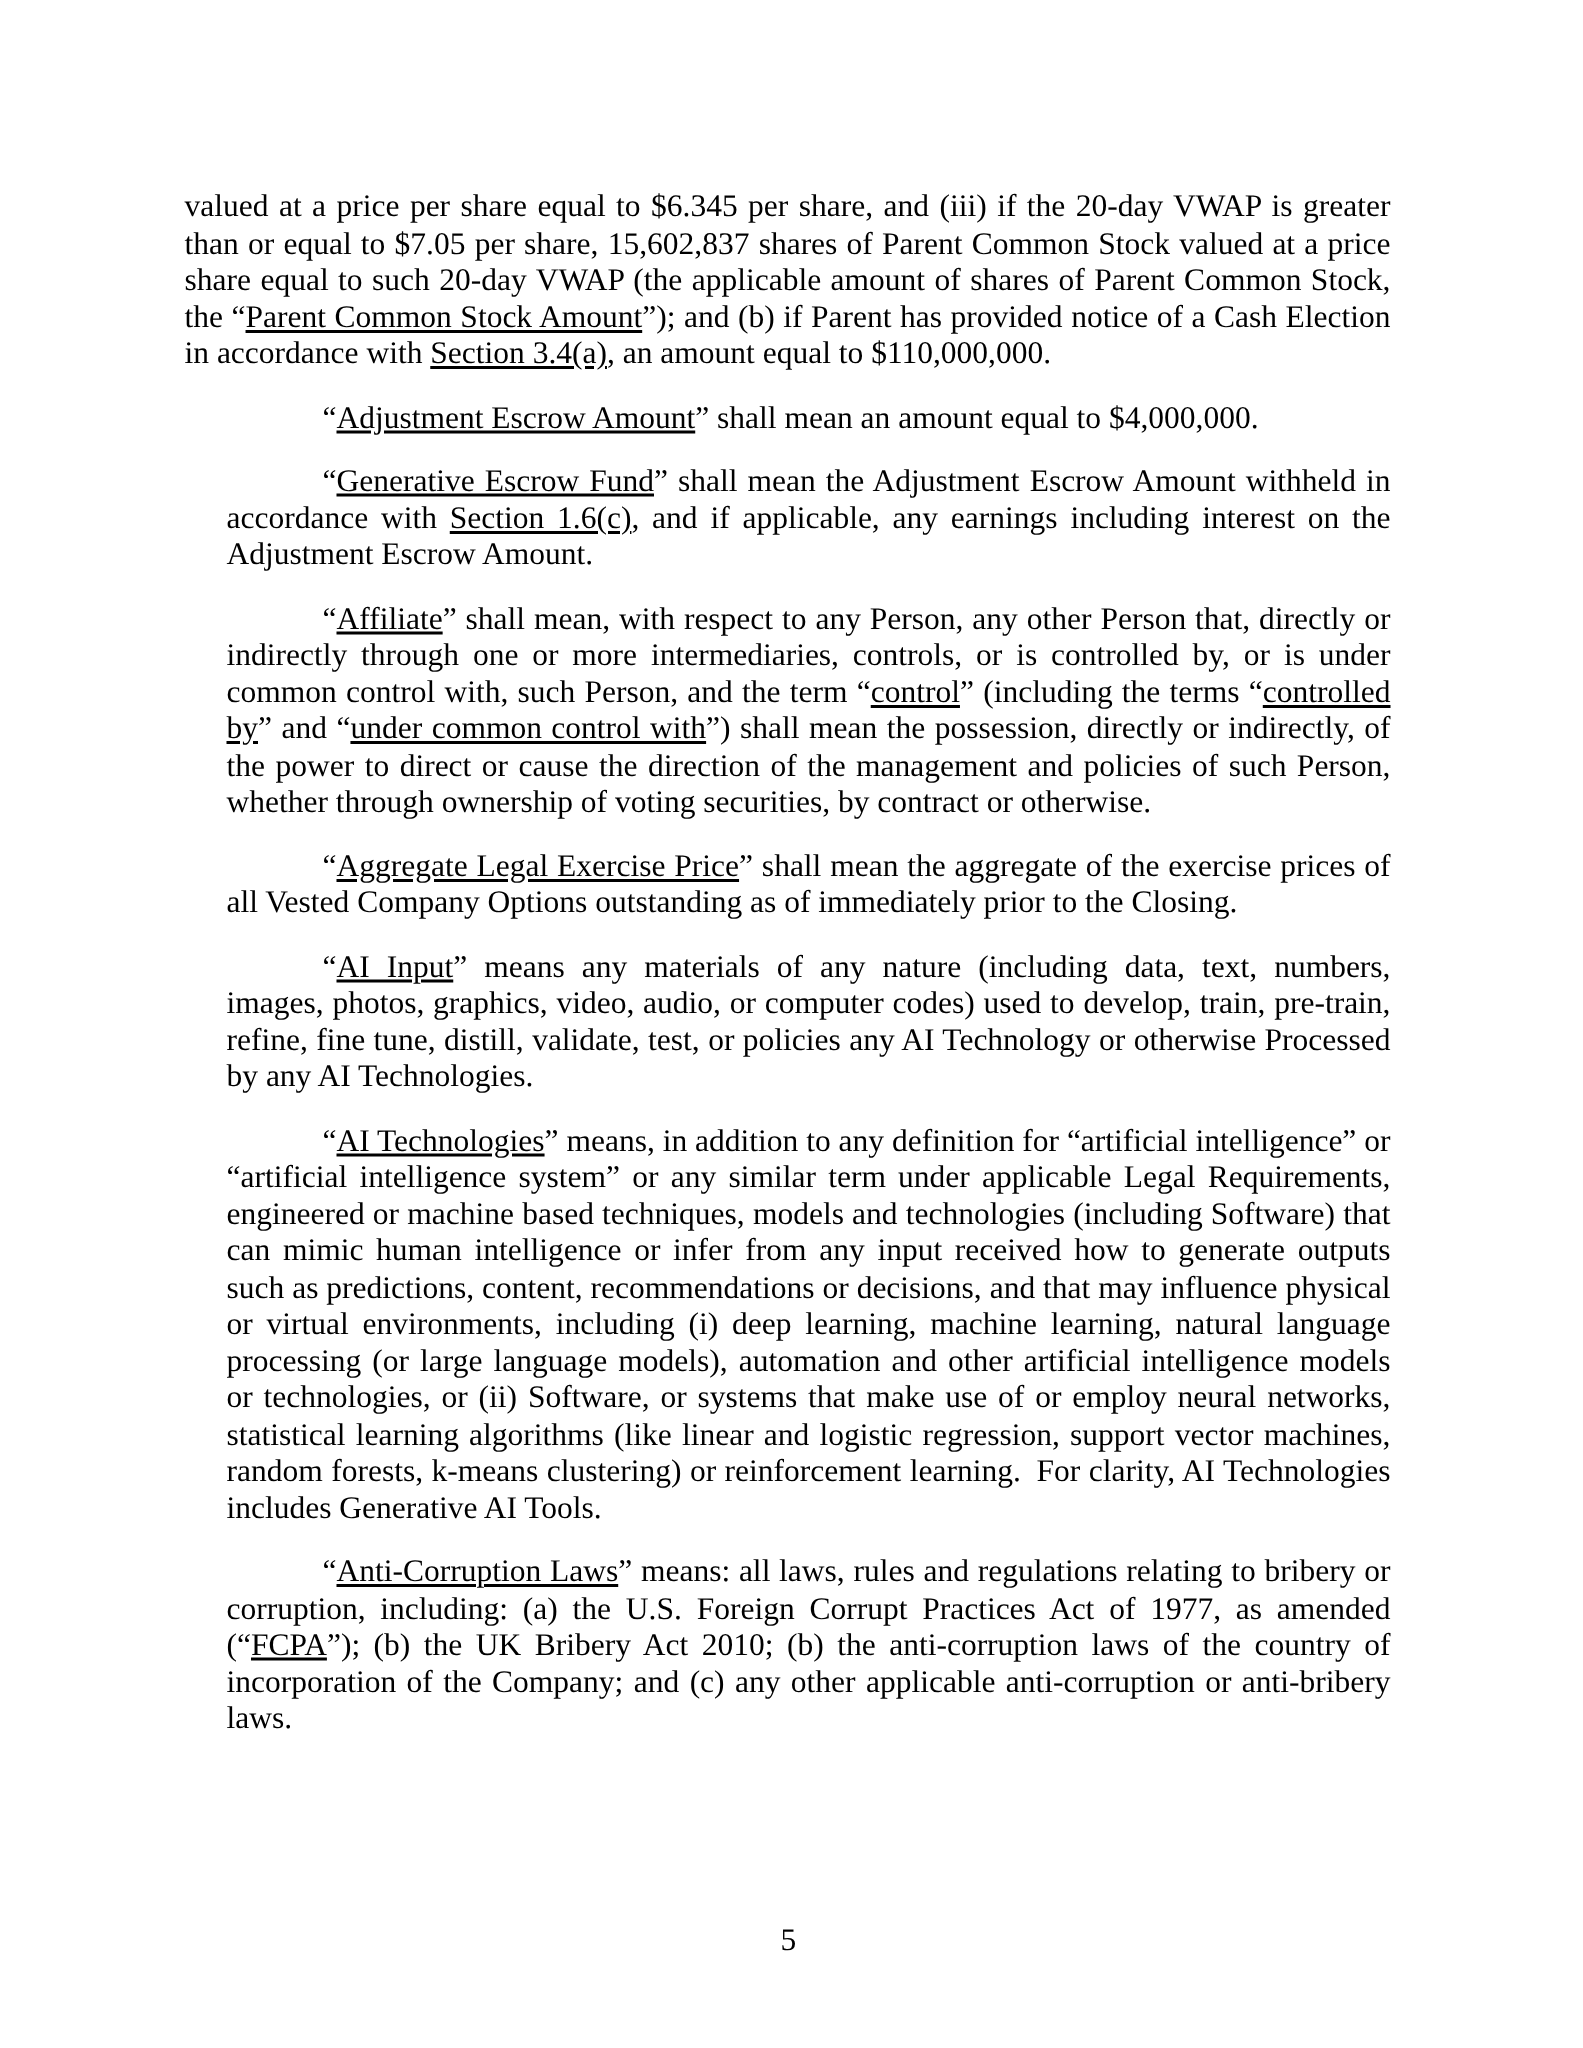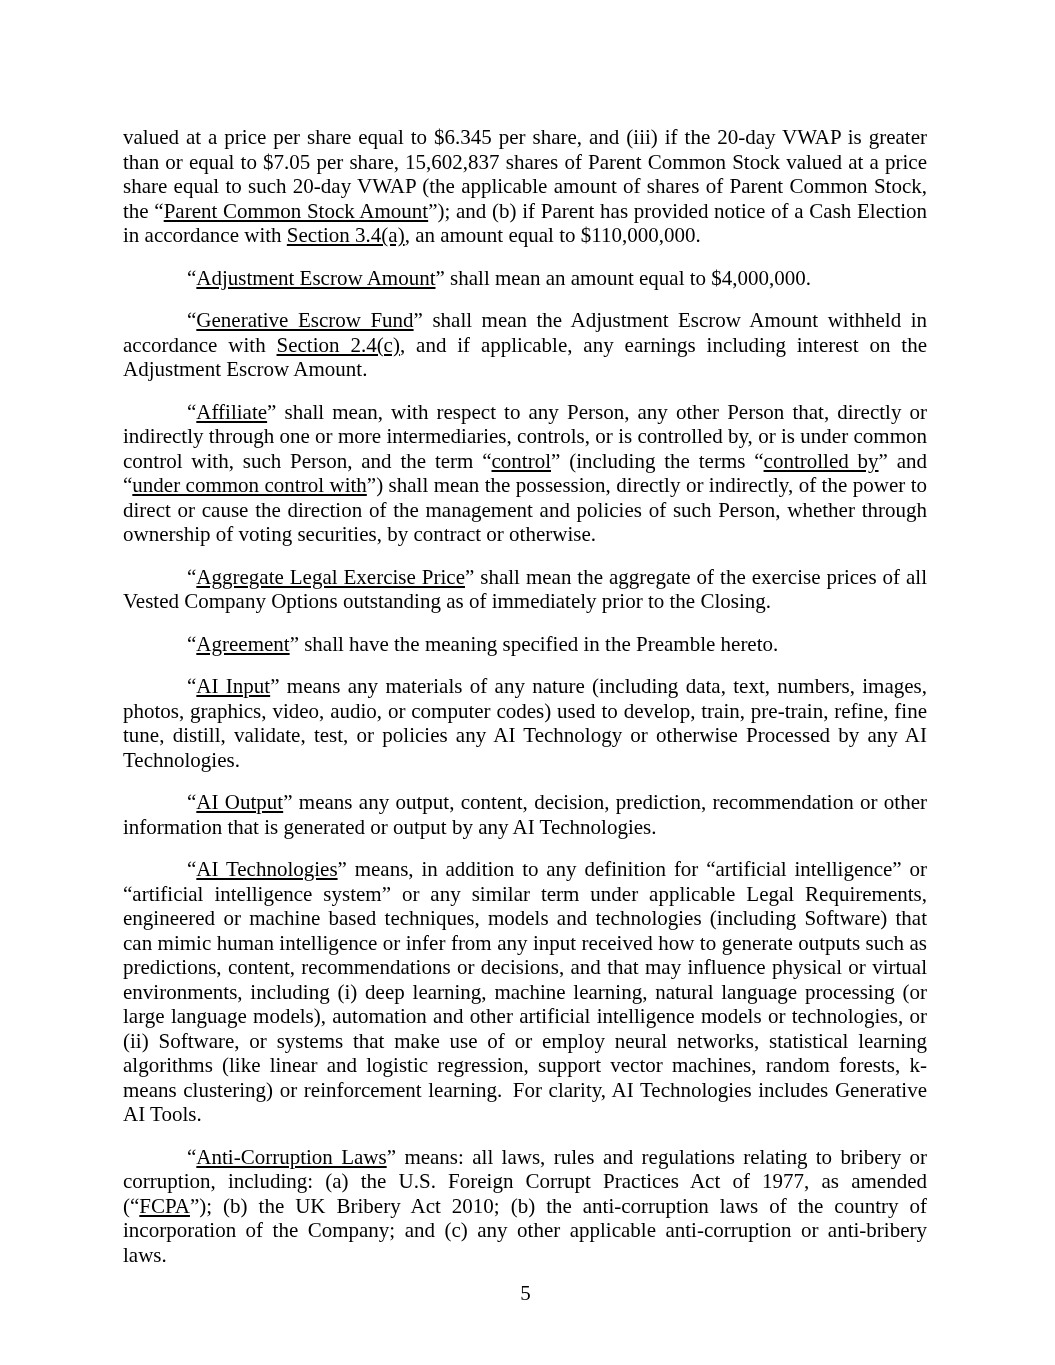--- a/index.html
+++ b/index.html
@@ -21,42 +21,41 @@
     overflow: hidden;
   }
   .content {
     text-align: justify;
   }
   p.para {
     margin: 0 0 18px 0;
   }
   p.para.indent {
     text-indent: 64px;
+    margin-left: 28px;
   }
   .dt {
     text-decoration: underline;
   }
   .footer {
     position: absolute;
     left: 0;
     right: 0;
     bottom: 60px;
     text-align: center;
   }
 </style>
 </head>
 <body>
 
 <div class="page">
   <div class="content" id="paragraphs">
       <p class="para"><span>valued at a price per share equal to $6.345 per share, and (iii) if the 20-day VWAP is greater than or equal to $7.05 per share, 15,602,837 shares of Parent Common Stock valued at a price share equal to such 20-day VWAP (the applicable amount of shares of Parent Common Stock, the “</span><span class="dt">Parent Common Stock Amount</span><span>”); and (b) if Parent has provided notice of a Cash Election in accordance with </span><span class="dt">Section 3.4(a)</span><span>, an amount equal to $110,000,000.</span></p>
       <p class="para indent"><span>“</span><span class="dt">Adjustment Escrow Amount</span><span>” shall mean an amount equal to $4,000,000.</span></p>
-      <p class="para indent"><span>“</span><span class="dt">Generative Escrow Fund</span><span>” shall mean the Adjustment Escrow Amount withheld in accordance with </span><span class="dt">Section 2.4(c)</span><span>, and if applicable, any earnings including interest on the Adjustment Escrow Amount.</span></p>
+      <p class="para indent"><span>“</span><span class="dt">Generative Escrow Fund</span><span>” shall mean the Adjustment Escrow Amount withheld in accordance with </span><span class="dt">Section 1.6(c)</span><span>, and if applicable, any earnings including interest on the Adjustment Escrow Amount.</span></p>
       <p class="para indent"><span>“</span><span class="dt">Affiliate</span><span>” shall mean, with respect to any Person, any other Person that, directly or indirectly through one or more intermediaries, controls, or is controlled by, or is under common control with, such Person, and the term “</span><span class="dt">control</span><span>” (including the terms “</span><span class="dt">controlled by</span><span>” and “</span><span class="dt">under common control with</span><span>”) shall mean the possession, directly or indirectly, of the power to direct or cause the direction of the management and policies of such Person, whether through ownership of voting securities, by contract or otherwise.</span></p>
       <p class="para indent"><span>“</span><span class="dt">Aggregate Legal Exercise Price</span><span>” shall mean the aggregate of the exercise prices of all Vested Company Options outstanding as of immediately prior to the Closing.</span></p>
-      <p class="para indent"><span>“</span><span class="dt">Agreement</span><span>” shall have the meaning specified in the Preamble hereto.</span></p>
       <p class="para indent"><span>“</span><span class="dt">AI Input</span><span>” means any materials of any nature (including data, text, numbers, images, photos, graphics, video, audio, or computer codes) used to develop, train, pre-train, refine, fine tune, distill, validate, test, or policies any AI Technology or otherwise Processed by any AI Technologies.</span></p>
-      <p class="para indent"><span>“</span><span class="dt">AI Output</span><span>” means any output, content, decision, prediction, recommendation or other information that is generated or output by any AI Technologies.</span></p>
       <p class="para indent"><span>“</span><span class="dt">AI Technologies</span><span>” means, in addition to any definition for “artificial intelligence” or “artificial intelligence system” or any similar term under applicable Legal Requirements, engineered or machine based techniques, models and technologies (including Software) that can mimic human intelligence or infer from any input received how to generate outputs such as predictions, content, recommendations or decisions, and that may influence physical or virtual environments, including (i) deep learning, machine learning, natural language processing (or large language models), automation and other artificial intelligence models or technologies, or (ii) Software, or systems that make use of or employ neural networks, statistical learning algorithms (like linear and logistic regression, support vector machines, random forests, k-means clustering) or reinforcement learning. For clarity, AI Technologies includes Generative AI Tools.</span></p>
       <p class="para indent"><span>“</span><span class="dt">Anti-Corruption Laws</span><span>” means: all laws, rules and regulations relating to bribery or corruption, including: (a) the U.S. Foreign Corrupt Practices Act of 1977, as amended (“</span><span class="dt">FCPA</span><span>”); (b) the UK Bribery Act 2010; (b) the anti-corruption laws of the country of incorporation of the Company; and (c) any other applicable anti-corruption or anti-bribery laws.</span></p>
     </div>
   <div class="footer">5</div>
 </div>
 
 </body></html>

